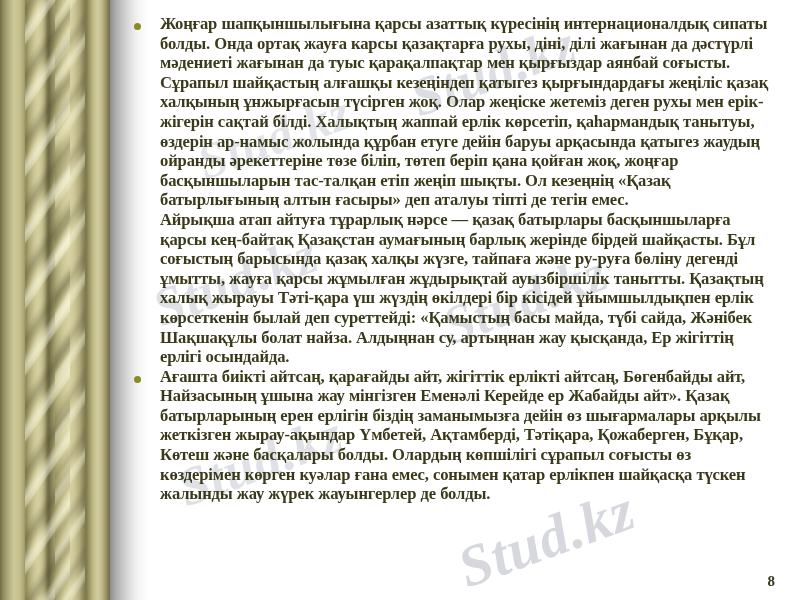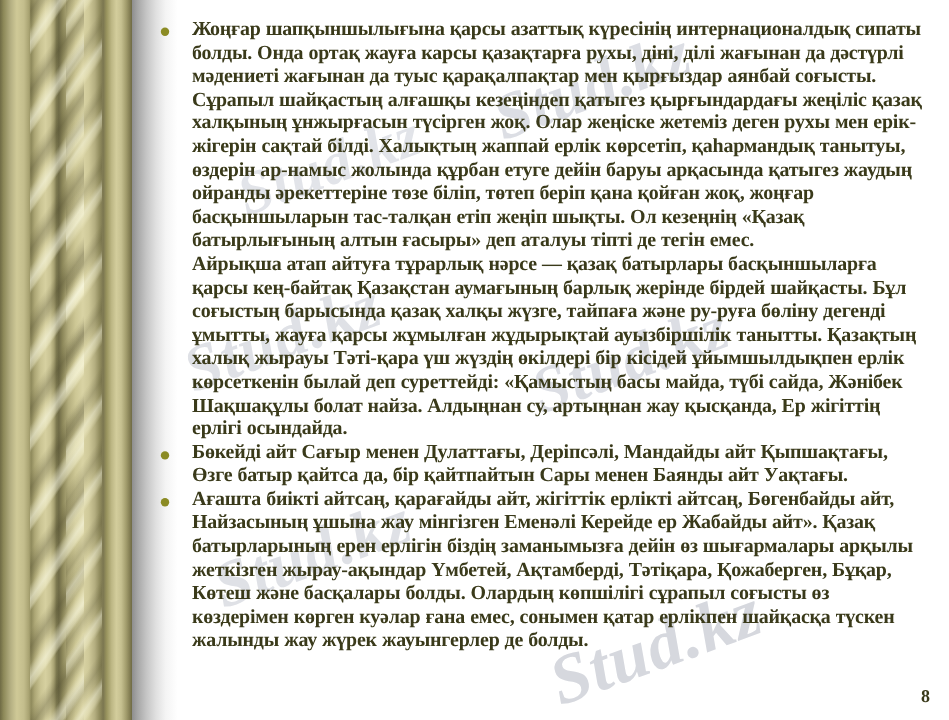--- a/index.html
+++ b/index.html
@@ -195,28 +195,20 @@
       <div class="bullet-mark">
           <span class="dot"></span>
         </div>
       <div class="bullet-text">
         <p class="para">Жоңғар шапқыншылығына қарсы азаттық күресінің интернационалдық сипаты болды. Онда ортақ жауға карсы қазақтарға рухы, діні, ділі жағынан да дәстүрлі мәдениеті жағынан да туыс қарақалпақтар мен қырғыздар аянбай соғысты.</p>
         <p class="para">Сұрапыл шайқастың алғашқы кезеңіндеп қатыгез қырғындардағы жеңіліс қазақ халқының ұнжырғасын түсірген жоқ. Олар жеңіске жетеміз деген рухы мен ерік-жігерін сақтай білді. Халықтың жаппай ерлік көрсетіп, қаһармандық танытуы, өздерін ар-намыс жолында құрбан етуге дейін баруы арқасында қатыгез жаудың ойранды әрекеттеріне төзе біліп, төтеп беріп қана қойған жоқ, жоңғар басқыншыларын тас-талқан етіп жеңіп шықты. Ол кезеңнің «Қазақ батырлығының алтын ғасыры» деп аталуы тіпті де тегін емес.</p>
         <p class="para">Айрықша атап айтуға тұрарлық нәрсе — қазақ батырлары басқыншыларға қарсы кең-байтақ Қазақстан аумағының барлық жерінде бірдей шайқасты. Бұл соғыстың барысында қазақ халқы жүзге, тайпаға және ру-руға бөліну дегенді ұмытты, жауға қарсы жұмылған жұдырықтай ауызбіршілік танытты. Қазақтың халық жырауы Тәті-қара үш жүздің өкілдері бір кісідей ұйымшылдықпен ерлік көрсеткенін былай деп суреттейді: «Қамыстың басы майда, түбі сайда, Жәнібек Шақшақұлы болат найза. Алдыңнан су, артыңнан жау қысқанда, Ер жігіттің ерлігі осындайда.</p>
       </div>
     </div>
 
-    <div class="bullet-row">
-      <div class="bullet-mark">
-          <span class="dot"></span>
-        </div>
-      <div class="bullet-text">
-        <p class="para">Бөкейді айт Сағыр менен Дулаттағы, Деріпсәлі, Мандайды айт Қыпшақтағы, Өзге батыр қайтса да, бір қайтпайтын Сары менен Баянды айт Уақтағы.</p>
-      </div>
-    </div>
 
     <div class="bullet-row">
       <div class="bullet-mark">
           <span class="dot"></span>
         </div>
       <div class="bullet-text">
         <p class="para">Ағашта биікті айтсаң, қарағайды айт, жігіттік ерлікті айтсаң, Бөгенбайды айт, Найзасының ұшына жау мінгізген Еменәлі Керейде ер Жабайды айт». Қазақ батырларының ерен ерлігін біздің заманымызға дейін өз шығармалары арқылы жеткізген жырау-ақындар Үмбетей, Ақтамберді, Тәтіқара, Қожаберген, Бұқар, Көтеш және басқалары болды. Олардың көпшілігі сұрапыл соғысты өз көздерімен көрген куәлар ғана емес, сонымен қатар ерлікпен шайқасқа түскен жалынды жау жүрек жауынгерлер де болды.</p>
       </div>
     </div>
 

